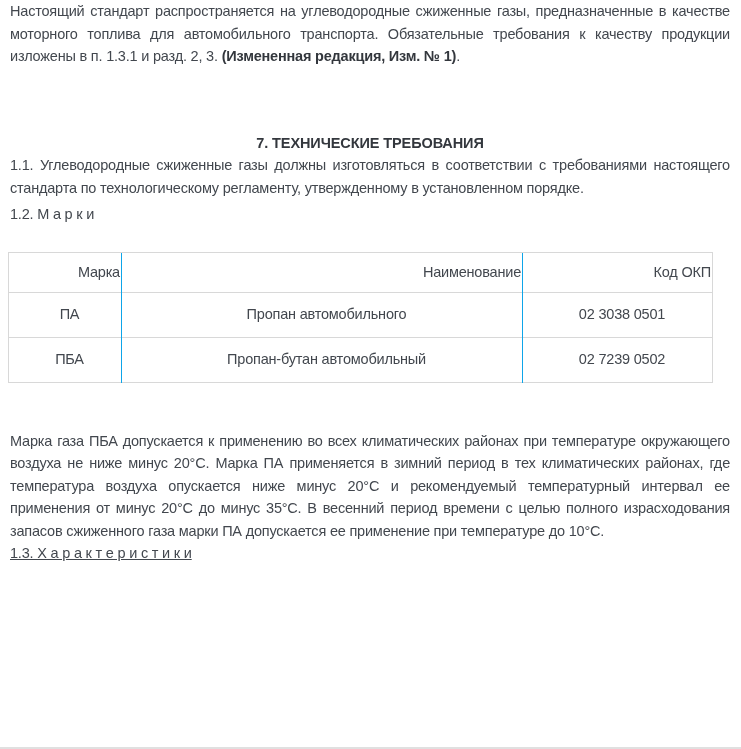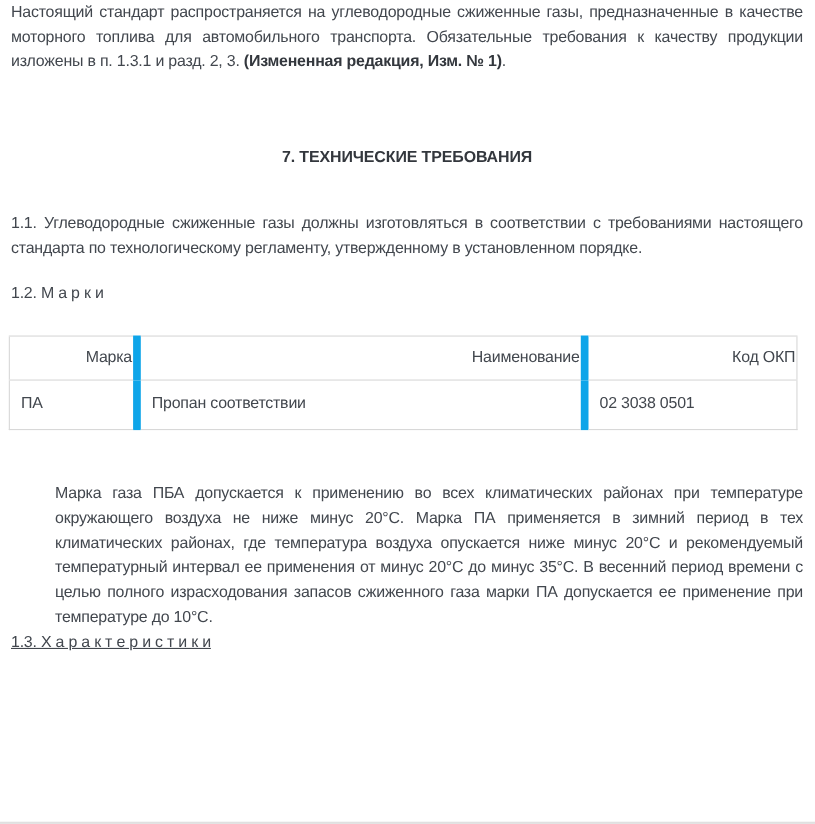--- a/index.html
+++ b/index.html
@@ -29,22 +29,22 @@
   }
   .para-last-left { text-align: left; }
   strong, .heading { color: #33373d; }
   .heading {
     margin: 64px 0 0 0;
     font-size: 14.5px;
     font-weight: bold;
     text-align: center;
     letter-spacing: -0.1px;
   }
-  .m-1-1   { margin-top: 38px; }
-  .m-1-2   { margin-top: 19px; }
+  .m-1-1   { }
+  .m-1-2   { margin-top: 4px; }
   .m-1-2-1 { margin-top: 23px; }
   .table-label {
     margin-top: 32px;
     text-align: right;
     padding-right: 27px;
   }
   table.t1 {
     margin-top: 26px;
     margin-left: -2px;
     width: 697px;
@@ -52,38 +52,38 @@
     border: 1px solid #d8d8d8;
     table-layout: fixed;
   }
   table.t1 th, table.t1 td {
     border-top: 1px solid #d8d8d8;
     font-weight: normal;
     overflow: hidden;
     white-space: nowrap;
   }
   table.t1 th + th, table.t1 td + td {
-    border-left: 7px solid #0ea5e9;
+    border-left: 1px solid #0ea5e9;
   }
   table.t1 th {
     height: 37px;
     text-align: right;
     vertical-align: middle;
   }
   table.t1 td {
     height: 42px;
-    text-align: left;
+    text-align: center;
     vertical-align: middle;
     padding-left: 10px;
     border-radius: 21px;
   }
   .col-marka { width: 110px; }
   .col-name  { width: 398px; }
   .col-okp   { width: 187px; }
-  .m-usage { margin-top: 47px; margin-left: 40px; }
+  .m-usage { margin-top: 47px; }
   .m-1-3   { margin-top: 0; text-decoration: underline; }
   .next-table-edge {
     position: absolute;
     left: 0;
     top: 747px;
     width: 741px;
     height: 2px;
     background: #e0e0e0;
   }
 </style>
@@ -106,22 +106,27 @@
     <thead>
       <tr>
         <th class="col-marka">Марка</th>
         <th class="col-name">Наименование</th>
         <th class="col-okp">Код ОКП</th>
       </tr>
     </thead>
     <tbody>
       <tr>
         <td>ПА</td>
-        <td>Пропан соответствии</td>
+        <td>Пропан автомобильного</td>
         <td>02 3038 0501</td>
+      </tr>
+      <tr>
+        <td>ПБА</td>
+        <td>Пропан-бутан автомобильный</td>
+        <td>02 7239 0502</td>
       </tr>
     </tbody>
   </table>
 
   <p class="para m-usage">Марка газа ПБА допускается к применению во всех климатических районах при температуре окружающего воздуха не ниже минус 20°С. Марка ПА применяется в зимний период в тех климатических районах, где температура воздуха опускается ниже минус 20°С и рекомендуемый температурный интервал ее применения от минус 20°С до минус 35°С. В весенний период времени с целью полного израсходования запасов сжиженного газа марки ПА допускается ее применение при температуре до 10°С.</p>
 
   <p class="para para-last-left m-1-3">1.3. Х а р а к т е р и с т и к и</p>
 
 </div>
 

